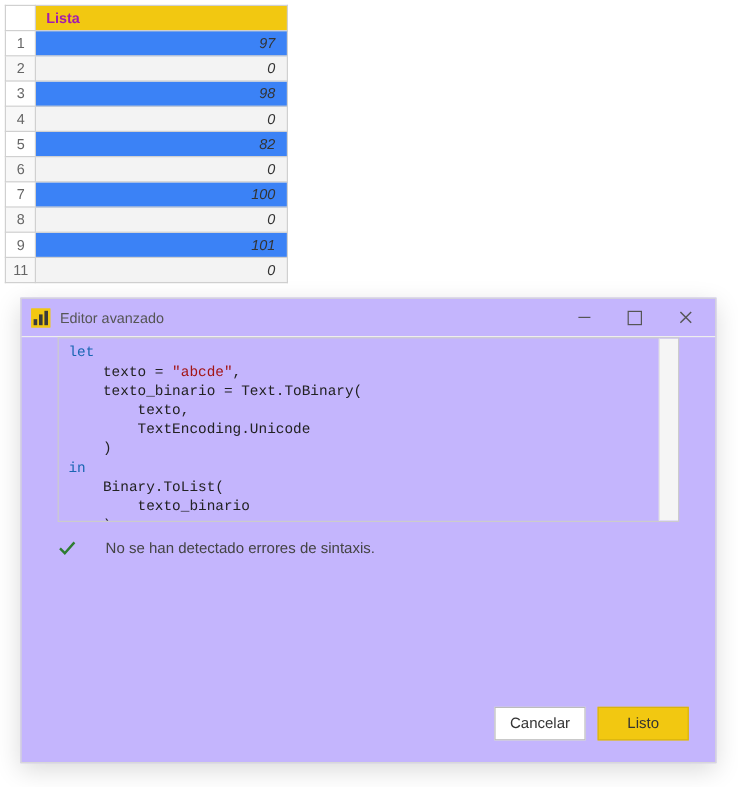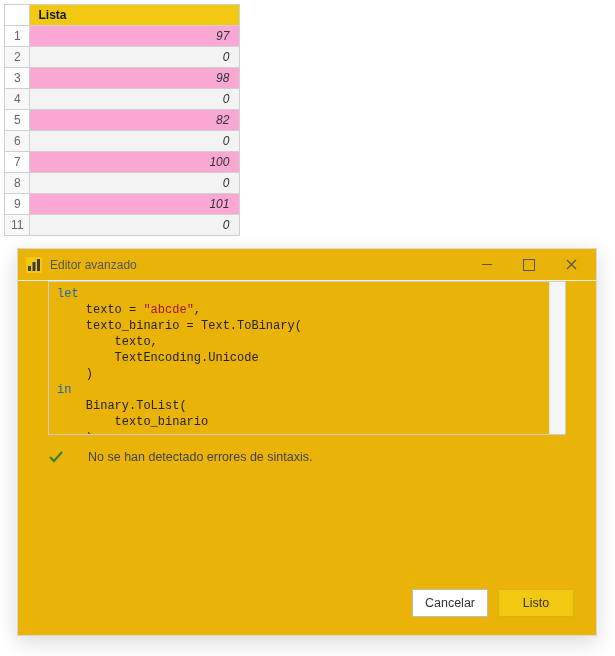--- a/index.html
+++ b/index.html
@@ -36,44 +36,44 @@
     color: #666;
     font-weight: normal;
   }
   .tbl .hdr-corner {
     width: 24px;
     background: #fff;
   }
   .tbl .hdr-lista {
     width: 210px;
     background: #f2c811;
-    color: #0f172a;
+    color: #a21caf;
     font-weight: 600;
     text-align: left;
     padding-left: 8px;
   }
   .tbl .valcell {
     width: 210px;
     text-align: right;
     font-style: italic;
     color: #333;
     padding-right: 10px;
   }
   .tbl tr.even .valcell { background: #f3f3f3; }
   .tbl tr.even .rownum  { background: #f8f8f8; }
-  .tbl tr.odd  .valcell { background: #f9a8d4; }
+  .tbl tr.odd  .valcell { background: #3b82f6; }
 
   
   .dialog {
     position: absolute;
     left: 17px;
     top: 248px;
     width: 580px;
     height: 388px;
-    background: #eab308;
+    background: #c4b5fd;
     border: 1px solid #d8d8d8;
     box-shadow: 0 6px 20px rgba(0,0,0,0.15);
   }
   .titlebar {
     height: 32px;
     display: flex;
     align-items: center;
     padding: 0 4px 0 8px;
     border-bottom: 1px solid #eee;
     font-size: 12px;

